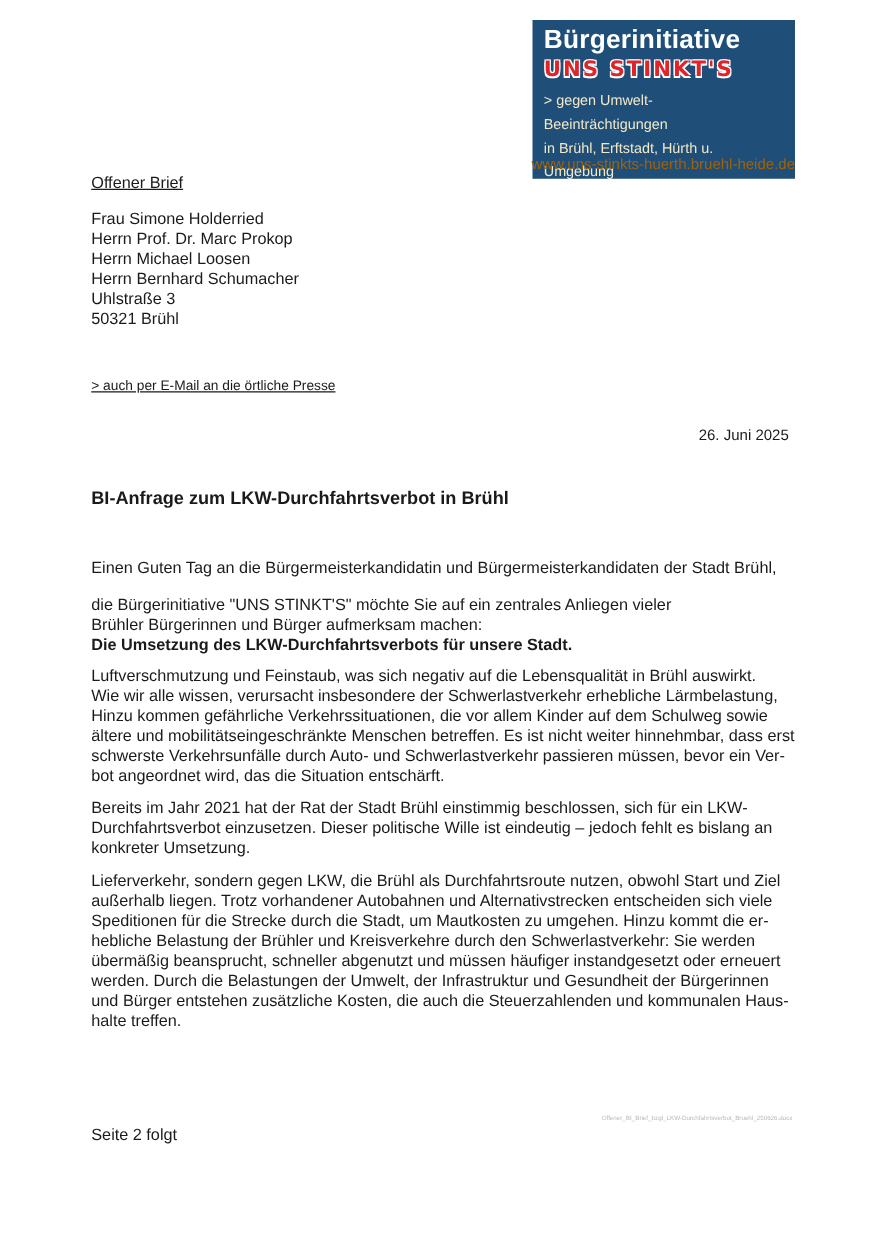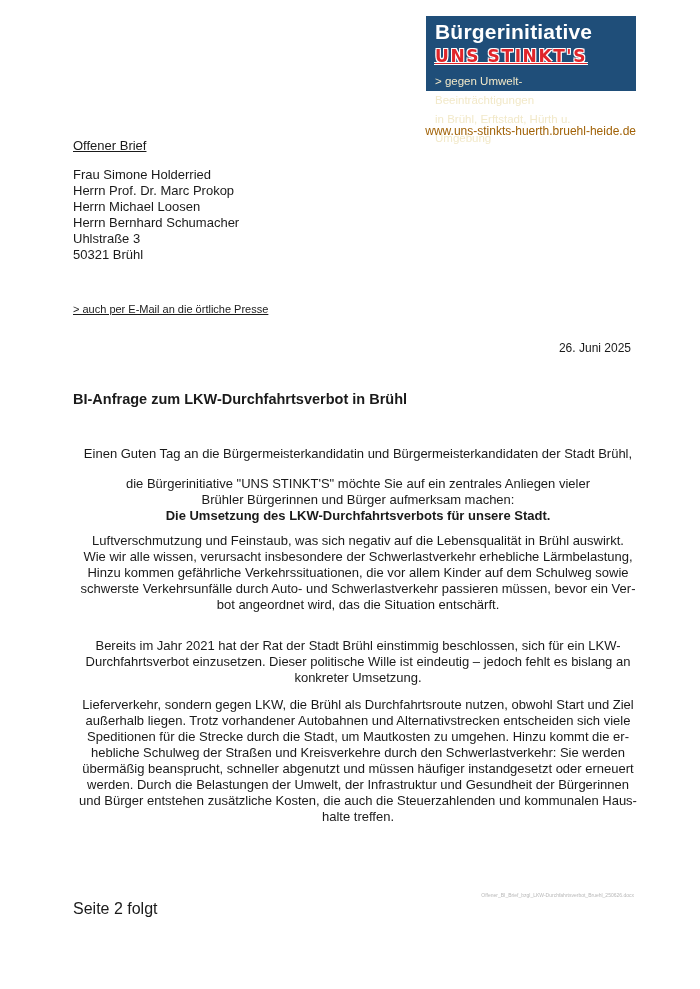--- a/index.html
+++ b/index.html
@@ -1,42 +1,42 @@
 <!DOCTYPE html>
 <html><head>
   <meta charset="utf-8">
   <style>
     html, body { margin: 0; padding: 0; background: #ffffff; }
     body {
       width: 700px; height: 989px; position: relative; overflow: hidden;
       font-family: "Liberation Sans", sans-serif; color: #1a1a1a;
     }
     .logo {
-      position: absolute; left: 426px; top: 16px; width: 210px; height: 75px;
+      position: absolute; left: 426px; top: 16px; width: 210px; height: 127px;
       background: #1f4e79; box-sizing: border-box; padding: 3px 24px 0 9px;
     }
     .logo-title { color: #ffffff; font-weight: bold; font-size: 21px; line-height: 25px; letter-spacing: 0.2px; }
     .logo-name {
       color: #e0252a; font-weight: 900; font-size: 17px; line-height: 20px; letter-spacing: 1.6px;
       text-shadow: 1px 1px 0 #ffffff, -1px -1px 0 #ffffff, 1px -1px 0 #ffffff, -1px 1px 0 #ffffff;
-      font-family: "DejaVu Sans", sans-serif; margin-top: 2px; text-decoration: underline;
+      font-family: "DejaVu Sans", sans-serif; margin-top: 2px;
     }
     .logo-line { color: #f2e9c9; font-size: 11.5px; line-height: 19px; }
     .logo-line.first { margin-top: 6px; }
     .website { position: absolute; right: 64px; top: 124px; font-size: 12px; color: #a16207; }
     .txt { position: absolute; left: 73px; font-size: 13px; line-height: 16px; }
     .underline { text-decoration: underline; }
     .recipient-lines div { line-height: 16px; font-size: 13px; }
     .date { position: absolute; right: 69px; top: 341px; font-size: 12px; }
     .subject { position: absolute; left: 73px; top: 391px; font-size: 14.5px; font-weight: bold; }
     .para { position: absolute; left: 73px; width: 570px; font-size: 13px; line-height: 16px; }
-    .para div { white-space: nowrap; text-align: center; }
+    .para div { white-space: nowrap; }
     .bold { font-weight: bold; }
     .footer-file { position: absolute; right: 66px; top: 892px; font-size: 5px; color: #b8b8b8; }
-    .footer-next { position: absolute; left: 73px; top: 900px; font-size: 16px; }
+    .footer-next { position: absolute; left: 73px; top: 900px; font-size: 13px; }
   </style>
 </head>
 <body>
 
 <div class="logo">
   <div class="logo-title">Bürgerinitiative</div>
   <div class="logo-name">UNS STINKT'S</div>
   <div class="logo-line first">&gt; gegen Umwelt-Beeinträchtigungen</div>
   <div class="logo-line">in Brühl, Erftstadt, Hürth u. Umgebung</div>
 </div>
@@ -67,35 +67,36 @@
 <div class="para" style="top:476px;">
   <div>die Bürgerinitiative "UNS STINKT'S" möchte Sie auf ein zentrales Anliegen vieler</div>
   <div>Brühler Bürgerinnen und Bürger aufmerksam machen:</div>
   <div class="bold">Die Umsetzung des LKW-Durchfahrtsverbots für unsere Stadt.</div>
 </div>
 
 <div class="para" style="top:533px;">
   <div>Luftverschmutzung und Feinstaub, was sich negativ auf die Lebensqualität in Brühl auswirkt.</div>
   <div>Wie wir alle wissen, verursacht insbesondere der Schwerlastverkehr erhebliche Lärmbelastung,</div>
   <div>Hinzu kommen gefährliche Verkehrssituationen, die vor allem Kinder auf dem Schulweg sowie</div>
+  <div>ältere und mobilitätseingeschränkte Menschen betreffen. Es ist nicht weiter hinnehmbar, dass erst</div>
   <div>schwerste Verkehrsunfälle durch Auto- und Schwerlastverkehr passieren müssen, bevor ein Ver-</div>
   <div>bot angeordnet wird, das die Situation entschärft.</div>
 </div>
 
 <div class="para" style="top:638px;">
   <div>Bereits im Jahr 2021 hat der Rat der Stadt Brühl einstimmig beschlossen, sich für ein LKW-</div>
   <div>Durchfahrtsverbot einzusetzen. Dieser politische Wille ist eindeutig – jedoch fehlt es bislang an</div>
   <div>konkreter Umsetzung.</div>
 </div>
 
 <div class="para" style="top:697px;">
   <div>Lieferverkehr, sondern gegen LKW, die Brühl als Durchfahrtsroute nutzen, obwohl Start und Ziel</div>
   <div>außerhalb liegen. Trotz vorhandener Autobahnen und Alternativstrecken entscheiden sich viele</div>
   <div>Speditionen für die Strecke durch die Stadt, um Mautkosten zu umgehen. Hinzu kommt die er-</div>
-  <div>hebliche Schulweg der Straßen und Kreisverkehre durch den Schwerlastverkehr: Sie werden</div>
+  <div>hebliche Belastung der Brühler und Kreisverkehre durch den Schwerlastverkehr: Sie werden</div>
   <div>übermäßig beansprucht, schneller abgenutzt und müssen häufiger instandgesetzt oder erneuert</div>
   <div>werden. Durch die Belastungen der Umwelt, der Infrastruktur und Gesundheit der Bürgerinnen</div>
   <div>und Bürger entstehen zusätzliche Kosten, die auch die Steuerzahlenden und kommunalen Haus-</div>
   <div>halte treffen.</div>
 </div>
 
 <div class="footer-file">Offener_BI_Brief_bzgl_LKW-Durchfahrtsverbot_Bruehl_250626.docx</div>
 <div class="footer-next">Seite 2 folgt</div>
 
 </body></html>

